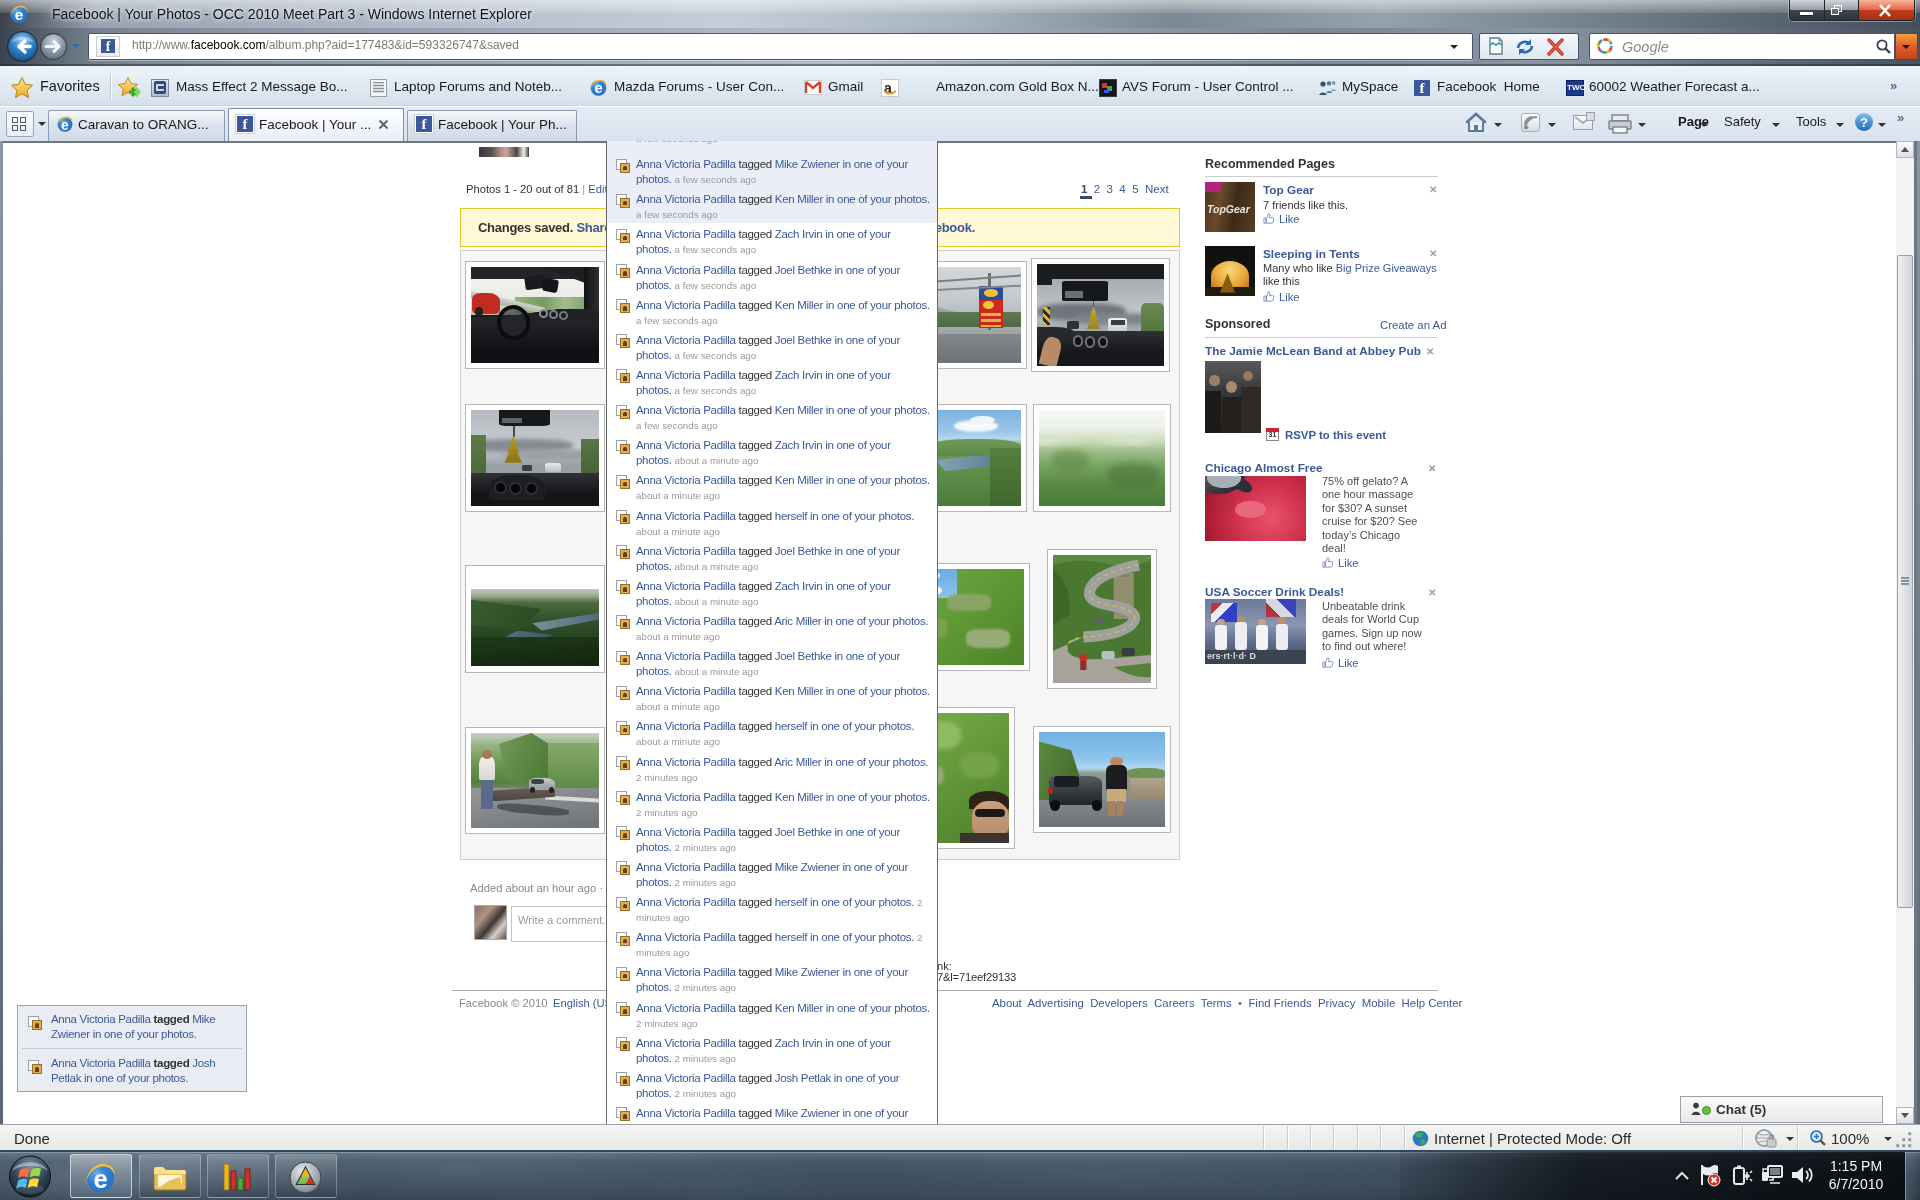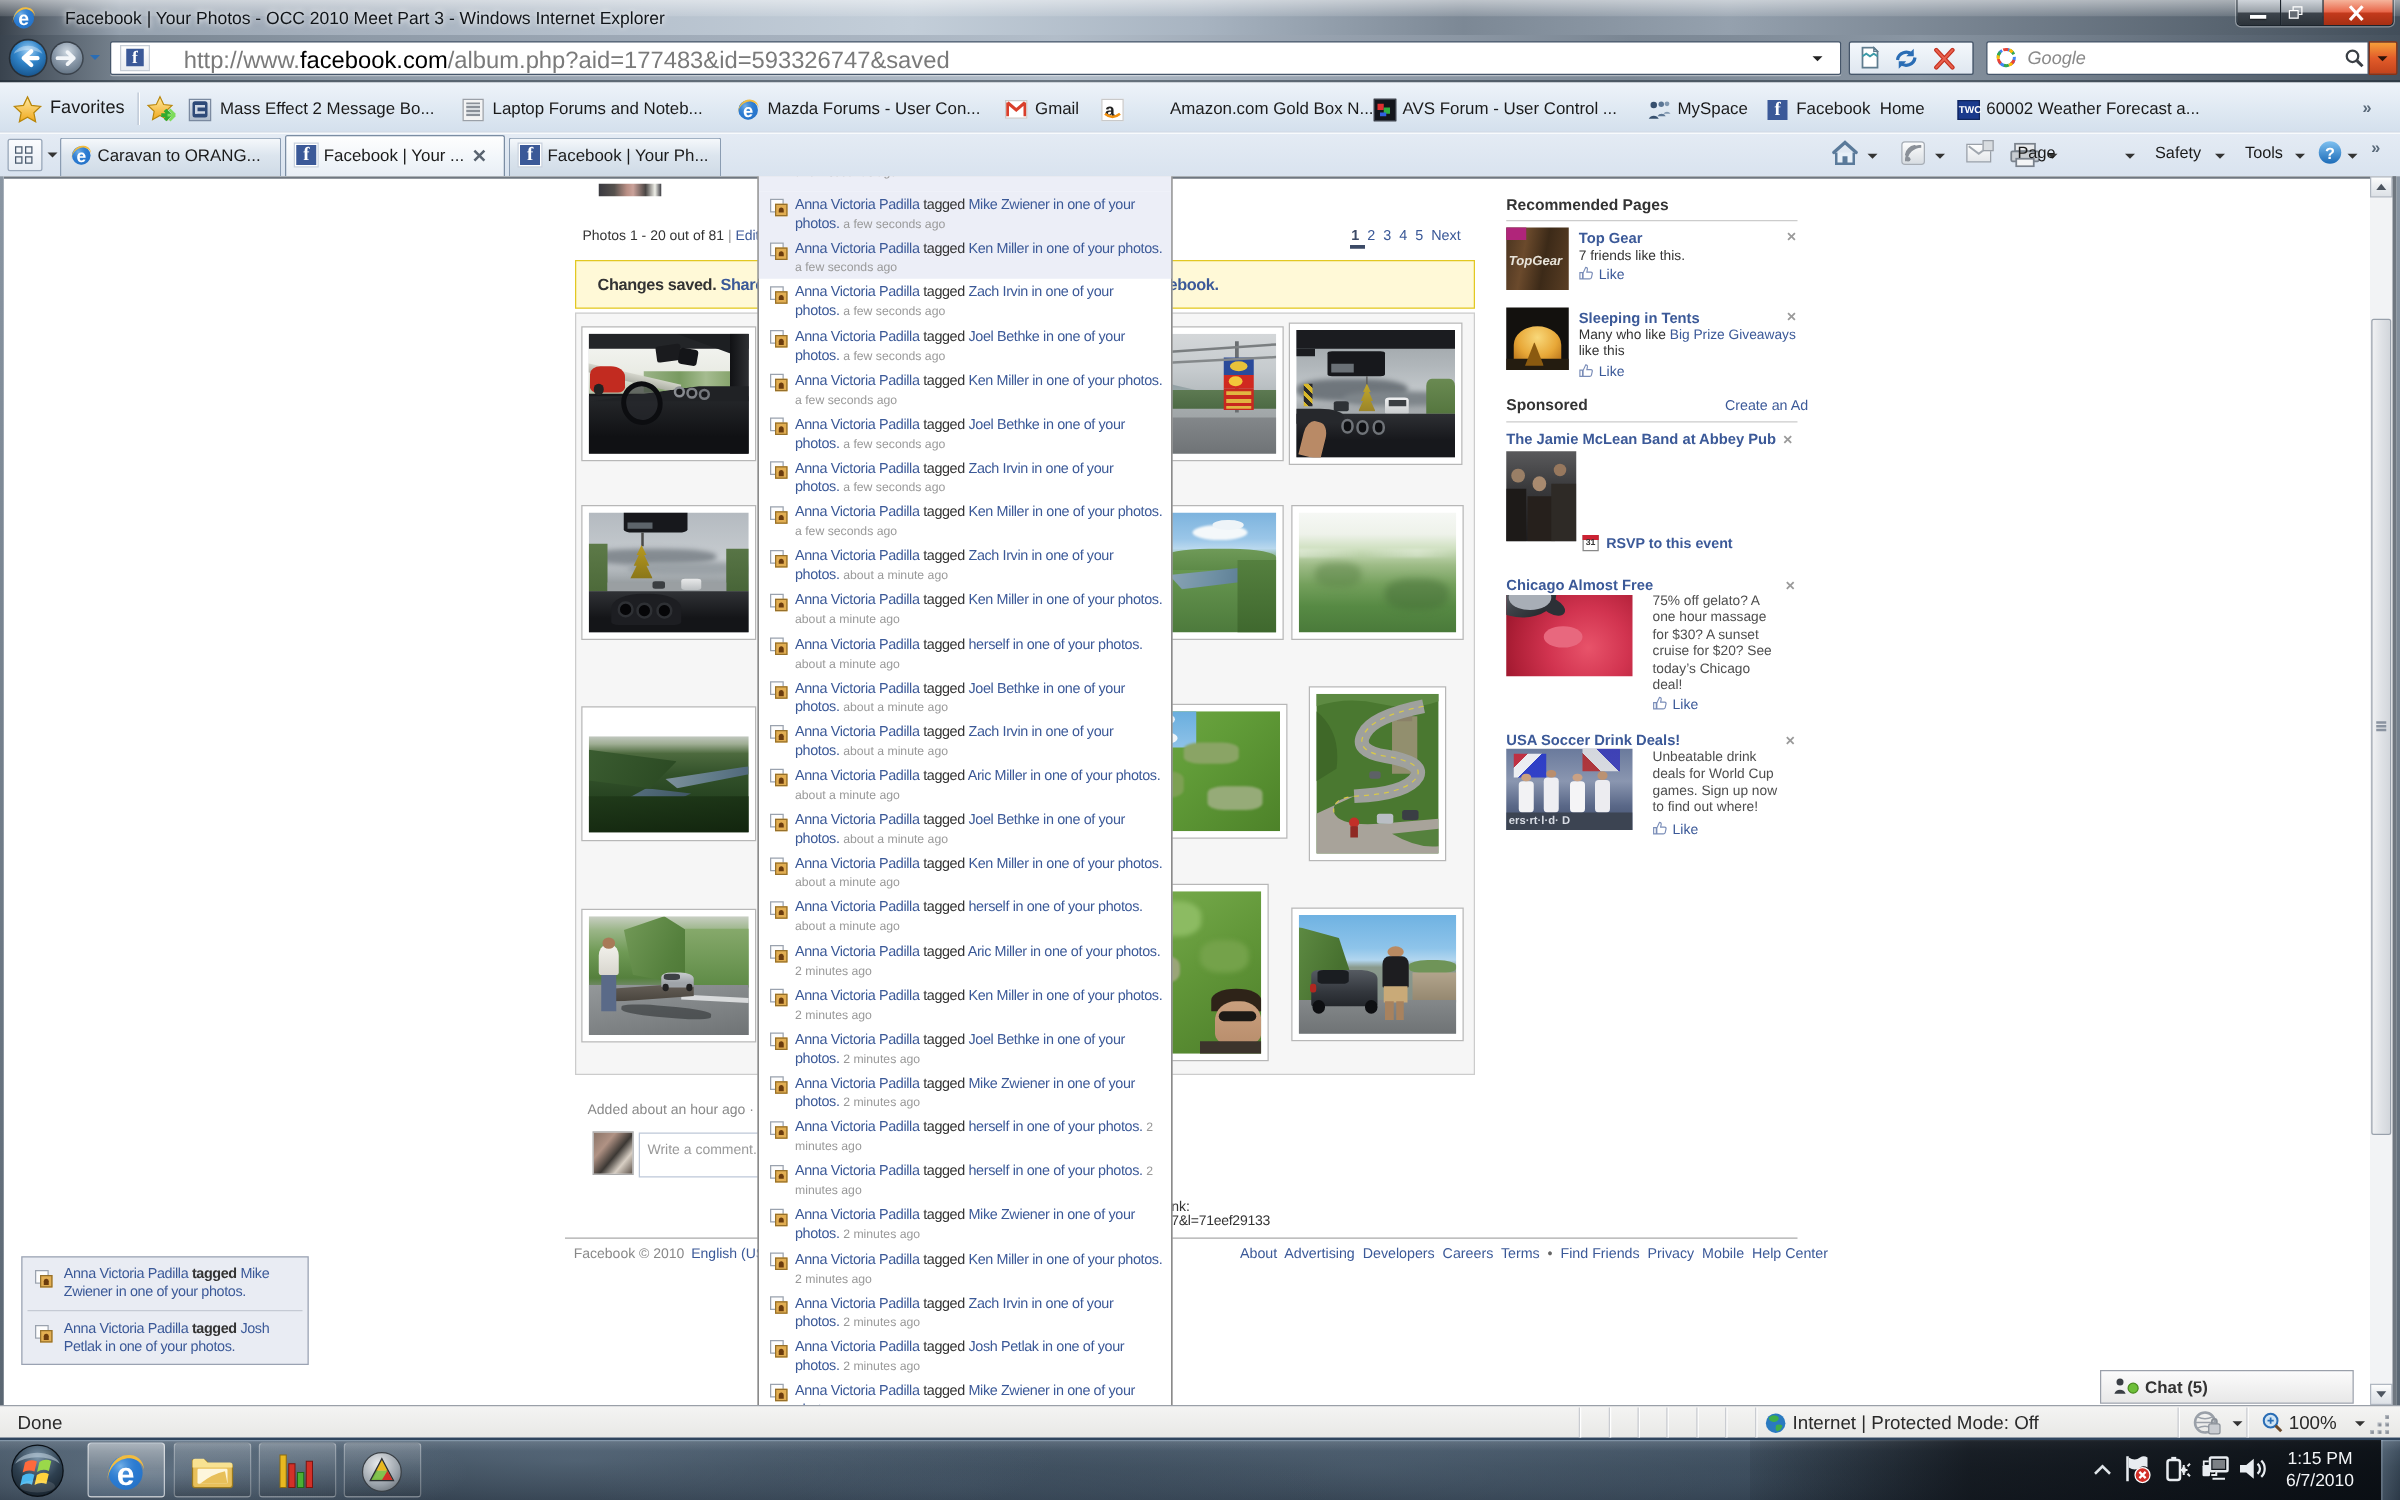--- a/index.html
+++ b/index.html
@@ -113,21 +113,21 @@
         <stop offset="1" stop-color="#5a6a7a"></stop>
       </radialGradient>
     </defs>
 <path d="M7 14.5 H20 M20 14.5 l-5-4.8 M20 14.5 l-5 4.8" stroke="#f2f5f8" stroke-width="3" fill="none" stroke-linecap="round" stroke-linejoin="round"></path>
 </svg>
 <div class="a caret" style="left:72px;top:44px;border-top-color:#2a6db5;"></div>
 <div class="a" style="left:88px;top:33px;width:1385px;height:27px;background:#fff;border:1px solid #46566a;border-radius:2px;box-shadow:0 1px 0 rgba(255,255,255,.4);"></div>
 <div class="a" style="left:96px;top:36px;width:24px;height:21px;background:linear-gradient(#fefefe,#e9edf2);border:1px solid #c6cdd6;"></div>
 <div class="a" style="left:101px;top:39px;width:14px;height:14px;background:#3b5998;"></div>
 <div class="a" style="left:101px;top:39px;width:14px;height:14px;font-size:14px;font-weight:bold;color:#fff;line-height:15px;text-align:center;font-family:'Liberation Serif',serif;">f</div>
-<div class="a" style="left:147px;top:38px;font-size:19px;color:#7a7a7a;white-space:nowrap;">http://www.<span style="color:#000;">facebook.com</span>/album.php?aid=177483&amp;id=593326747&amp;saved</div>
+<div class="a" style="left:132px;top:38px;font-size:12px;color:#7a7a7a;white-space:nowrap;">http://www.<span style="color:#000;">facebook.com</span>/album.php?aid=177483&amp;id=593326747&amp;saved</div>
 <div class="a caret" style="left:1450px;top:45px;border-top-color:#222;"></div>
 <div class="a" style="left:1479px;top:33px;width:100px;height:27px;background:linear-gradient(#f4f8fc,#dfe7f0);border:1px solid #46566a;border-radius:2px;"></div>
 <svg class="a" style="left:1487px;top:37px" width="18" height="19" viewBox="0 0 18 19">
 <path d="M3 1 h9 l3 3 v13 h-12z" fill="#fff" stroke="#5f7c8e" stroke-width="1.4"></path>
 <path d="M3 8 l3-2 3 2 3-2 3 2" stroke="#3d9ba8" stroke-width="1.6" fill="none"></path>
 <path d="M12 1 l3 3 h-3z" fill="#cfe0ea" stroke="#5f7c8e"></path>
 </svg>
 <svg class="a" style="left:1514px;top:37px" width="22" height="20" viewBox="0 0 22 20">
 <path d="M4 11 a7 7 0 0 1 12-4" stroke="#2a6db5" stroke-width="2.6" fill="none"></path>
 <path d="M17 2 v6 h-6z" fill="#2a6db5"></path>
@@ -267,21 +267,21 @@
 <svg class="a" style="left:1574px;top:116px" width="18" height="13" viewBox="0 0 18 13">
     <path d="M1 1 l8 6 8-6" fill="none" stroke="#a0a6ae" stroke-width="1.6"></path>
   </svg>
 <div class="a" style="left:1586px;top:112px;width:9px;height:9px;background:#d8dce0;border:1px solid #9aa0a8;"></div>
 <svg class="a" style="left:1608px;top:114px" width="24" height="20" viewBox="0 0 24 20">
 <rect x="4" y="1" width="16" height="6" fill="#e8eaec" stroke="#7a828c" stroke-width="1.4"></rect>
 <rect x="1" y="7" width="22" height="8" rx="1" fill="#c9cdd2" stroke="#7a828c" stroke-width="1.4"></rect>
 <rect x="5" y="13" width="14" height="6" fill="#f4f5f6" stroke="#7a828c" stroke-width="1.4"></rect>
 </svg>
 <div class="a caret" style="left:1638px;top:123px;"></div>
-<div class="cmdtxt a" style="left:1614px;top:114px;">Page</div>
+<div class="cmdtxt a" style="left:1678px;top:114px;font-weight:bold;">Page</div>
 <div class="a caret" style="left:1700px;top:123px;"></div>
 <div class="cmdtxt a" style="left:1724px;top:114px;">Safety</div>
 <div class="a caret" style="left:1772px;top:123px;"></div>
 <div class="cmdtxt a" style="left:1796px;top:114px;">Tools</div>
 <div class="a caret" style="left:1836px;top:123px;"></div>
 <svg class="a" style="left:1854px;top:112px" width="20" height="20" viewBox="0 0 20 20">
 <circle cx="10" cy="10" r="9" fill="url(#hq)"></circle>
     <defs>
       <linearGradient id="hq" x1="0" y1="0" x2="0" y2="1">
         <stop offset="0" stop-color="#7ec0f0"></stop>

